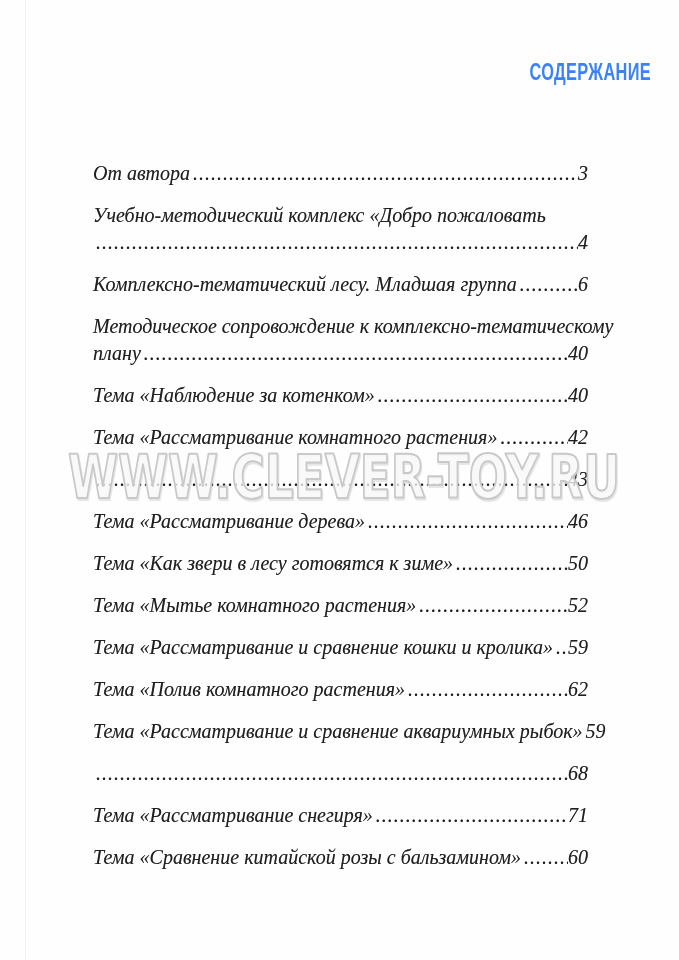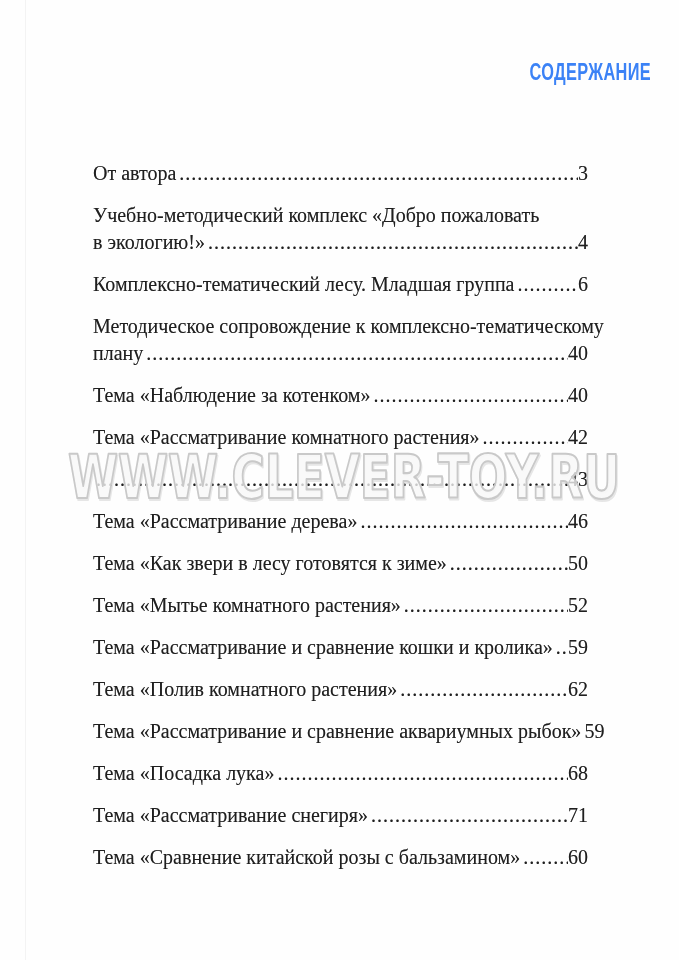--- a/index.html
+++ b/index.html
@@ -51,20 +51,21 @@
     width: 495px;
     font-size: 20px;
     line-height: 27px;
     text-shadow: 0 0 0.5px rgba(30,30,30,0.45);
   }
   .entry { margin-bottom: 15px; }
   .row {
     display: flex;
     align-items: baseline;
     width: 100%;
+    font-style: italic;
   }
   .txt {
     flex: 0 0 auto;
     white-space: nowrap;
   }
   .leader {
     flex: 1 1 auto;
     min-width: 0;
     overflow: hidden;
     white-space: nowrap;
@@ -99,21 +100,20 @@
           <span class="txt">От автора</span>
           <span class="leader">................................................................................................................................................................</span>
           <span class="num">3</span>
         </div>
       </div>
       <div class="entry">
         <div class="row">
           <span class="txt">Учебно-методический комплекс «Добро пожаловать</span>
         </div>
         <div class="row">
-          <span class="txt">в экологию!»</span>
           <span class="leader">................................................................................................................................................................</span>
           <span class="num">4</span>
         </div>
       </div>
       <div class="entry">
         <div class="row">
           <span class="txt">Комплексно-тематический лесу. Младшая группа</span>
           <span class="leader">................................................................................................................................................................</span>
           <span class="num">6</span>
         </div>
@@ -185,21 +185,20 @@
       </div>
       <div class="entry">
         <div class="row">
           <span class="txt">Тема «Рассматривание и сравнение аквариумных рыбок»</span>
           <span class="leader">................................................................................................................................................................</span>
           <span class="num">59</span>
         </div>
       </div>
       <div class="entry">
         <div class="row">
-          <span class="txt">Тема «Посадка лука»</span>
           <span class="leader">................................................................................................................................................................</span>
           <span class="num">68</span>
         </div>
       </div>
       <div class="entry">
         <div class="row">
           <span class="txt">Тема «Рассматривание снегиря»</span>
           <span class="leader">................................................................................................................................................................</span>
           <span class="num">71</span>
         </div>

